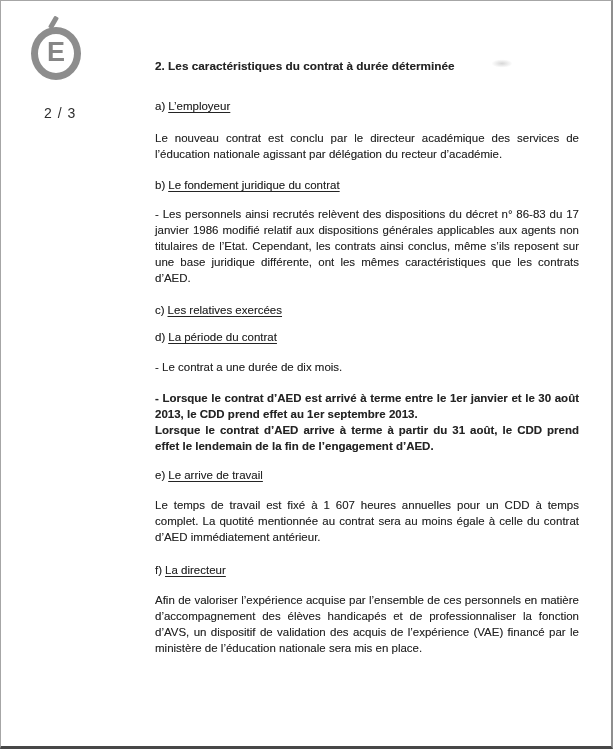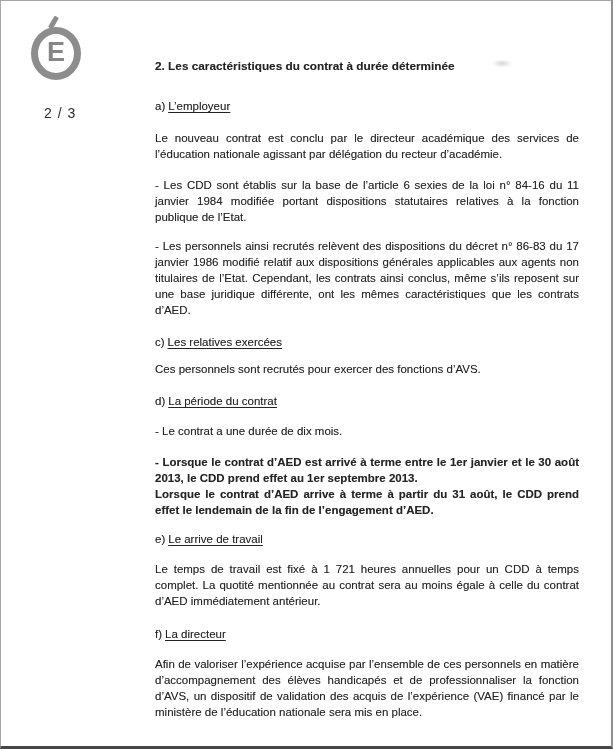--- a/index.html
+++ b/index.html
@@ -107,39 +107,40 @@
 
   <div class="content">
 
     <div class="doc-title mb24">2. Les caractéristiques du contrat à durée déterminée</div>
 
     <div class="heading mb16">
       <span class="prefix">a)</span><span class="u">L’employeur</span>
     </div>
     <p class="para mb15">Le nouveau contrat est conclu par le directeur académique des services de l’éducation nationale agissant par délégation du recteur d’académie.</p>
 
-    <p class="para mb13">- Les CDD sont établis sur la base de l’article 6 sexies de la loi n° 84-16 du 11 janvier 1984 modifiée portant dispositions statutaires relatives à la fonction publique de l’Etat.</p>
+    <div class="heading mb13">
+      <span class="prefix">b)</span><span class="u">Le fondement juridique du contrat</span>
+    </div>
     <p class="para mb16">- Les personnels ainsi recrutés relèvent des dispositions du décret n° 86-83 du 17 janvier 1986 modifié relatif aux dispositions générales applicables aux agents non titulaires de l’Etat. Cependant, les contrats ainsi conclus, même s’ils reposent sur une base juridique différente, ont les mêmes caractéristiques que les contrats d’AED.</p>
 
     <div class="heading mb11">
       <span class="prefix">c)</span><span class="u">Les relatives exercées</span>
     </div>
-    <p class="para mb16">Ces personnels sont recrutés pour exercer des fonctions d’AVS.</p>
 
     <div class="heading mb14">
       <span class="prefix">d)</span><span class="u">La période du contrat</span>
     </div>
     <p class="para mb15">- Le contrat a une durée de dix mois.</p>
     <p class="para pre mb13">- Lorsque le contrat d’AED est arrivé à terme entre le 1er janvier et le 30 août 2013, le CDD prend effet au 1er septembre 2013.
 Lorsque le contrat d’AED arrive à terme à partir du 31 août, le CDD prend effet le lendemain de la fin de l’engagement d’AED.</p>
 
     <div class="heading mb14">
       <span class="prefix">e)</span><span class="u">Le arrive de travail</span>
     </div>
-    <p class="para mb17">Le temps de travail est fixé à 1 721 heures annuelles pour un CDD à temps complet. La quotité mentionnée au contrat sera au moins égale à celle du contrat d’AED immédiatement antérieur.</p>
+    <p class="para mb17">Le temps de travail est fixé à 1 607 heures annuelles pour un CDD à temps complet. La quotité mentionnée au contrat sera au moins égale à celle du contrat d’AED immédiatement antérieur.</p>
 
     <div class="heading mb14">
       <span class="prefix">f)</span><span class="u">La directeur</span>
     </div>
     <p class="para mb0">Afin de valoriser l’expérience acquise par l’ensemble de ces personnels en matière d’accompagnement des élèves handicapés et de professionnaliser la fonction d’AVS, un dispositif de validation des acquis de l’expérience (VAE) financé par le ministère de l’éducation nationale sera mis en place.</p>
 
   </div>
 </div>
 
 </body></html>

